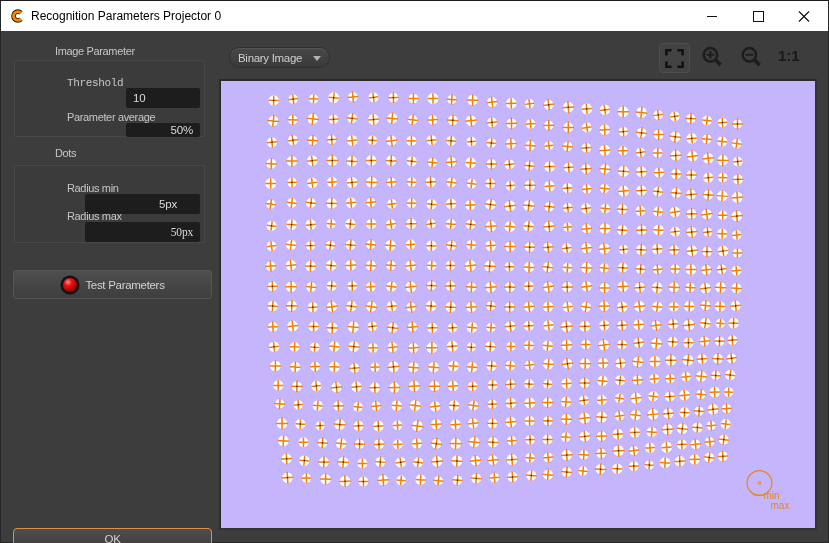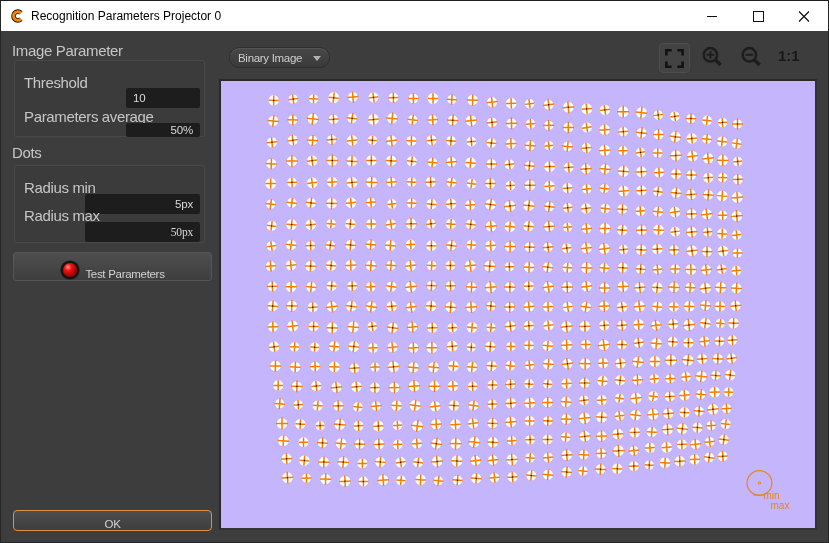--- a/index.html
+++ b/index.html
@@ -5,26 +5,26 @@
 body { font-family:"Liberation Sans", sans-serif; background:#3d3d3d; position:relative; }
 .win { position:absolute; inset:0; border:1px solid #262626; border-top:1px solid #1c1c1c; }
 
 .titlebar { position:absolute; left:1px; right:1px; top:1px; height:30px; background:#ffffff; }
 .tb-title { position:absolute; left:30px; top:0; height:30px; line-height:30px; font-size:12px; color:#000; }
 .tb-btn { position:absolute; top:0; width:46px; height:30px; color:#111; }
 .tb-min { right:93px; }
 .tb-max { right:47px; }
 .tb-close { right:1px; }
 
-.lbl { position:absolute; font-size:15px; letter-spacing:-0.35px; line-height:14px; color:#c6c6c6; }
+.lbl { position:absolute; font-size:11px; letter-spacing:-0.35px; line-height:14px; color:#c6c6c6;margin-left:43px; }
 .grp { position:absolute; left:14px; width:191px; border:1px solid #484848; border-radius:2px; background:#3b3b3b; }
 .field { position:absolute; background:#1d1d1d; border-radius:2px; font-size:11.5px; letter-spacing:-0.2px; color:#dadada; display:flex; align-items:center;margin-top:16px; }
 .btn { position:absolute; left:13px; width:199px; border:1px solid #565656; border-radius:3px;
   background:linear-gradient(#4e4e4e,#3e3e3e); color:#d2d2d2; font-size:11.5px; letter-spacing:-0.3px;
-  display:flex; align-items:flex-end; justify-content:center; }
+  display:flex; align-items:center; justify-content:center;margin-top:18px; }
 
 .combo { position:absolute; left:229px; top:47px; width:101px; height:21px; border:1px solid #2e2e2e;
   border-radius:10px; background:linear-gradient(#484848,#3a3a3a); color:#cfcfcf; font-size:11.5px; letter-spacing:-0.3px;
   line-height:20px; padding-left:8px; box-shadow:inset 0 1px 0 #555; }
 .combo .arr { position:absolute; right:8px; top:8px; width:0; height:0;
   border-left:4.5px solid transparent; border-right:4.5px solid transparent; border-top:5.5px solid #b2b2b2; }
 .fitbtn { position:absolute; left:659px; top:43px; width:31px; height:30px; border:1px solid #4e4e4e;
   border-radius:4px; background:#434343; }
 .one2one { position:absolute; left:778px; top:42px; width:30px; height:28px; font-weight:bold;
   font-size:15px; color:#191919; line-height:28px; }
@@ -46,29 +46,29 @@
   <svg class="tb-btn tb-max" viewBox="0 0 46 30">
       <rect x="18.5" y="10.5" width="10" height="10" fill="none" stroke="#111" stroke-width="1"></rect>
     </svg>
   <svg class="tb-btn tb-close" viewBox="0 0 46 30">
       <path d="M18 10.5l10 10M28 10.5l-10 10" stroke="#111" stroke-width="1.2"></path>
     </svg>
 </div>
 
 <div class="lbl" style="left:12px; top:44px;">Image Parameter</div>
 <div class="grp" style="top:60px; height:77px;"></div>
-<div class="lbl" style="left:24px; top:75.5px;">Threshold</div>
+<div class="lbl" style="left:24px; top:75.5px;font-family:Liberation Mono, monospace;">Threshold</div>
 <div class="field" style="left:126px; top:72px; width:74px; height:20px; padding-left:7px;">10</div>
-<div class="lbl" style="left:24px; top:110px;">Parameters average</div>
+<div class="lbl" style="left:24px; top:110px;">Parameter average</div>
 <div class="field" style="left:126px; top:107px; width:74px; height:14px; justify-content:flex-end; padding-right:7px;">50%</div>
 
 <div class="lbl" style="left:12px; top:145.5px;">Dots</div>
 <div class="grp" style="top:165px; height:78px;"></div>
 <div class="lbl" style="left:24px; top:180.5px;">Radius min</div>
-<div class="field" style="left:85px; top:177.5px; width:115px; height:20px; justify-content:flex-end; padding-right:7px;">5px</div>
+<div class="field" style="left:85px; top:177.5px; width:115px; height:20px; justify-content:flex-end; padding-right:23px;">5px</div>
 <div class="lbl" style="left:24px; top:208.5px;">Radius max</div>
 <div class="field" style="left:85px; top:206px; width:115px; height:20px; justify-content:flex-end; padding-right:7px;font-family:Liberation Serif, serif;">50px</div>
 
 <div class="btn" style="top:252px; height:29px;">
   <svg width="20" height="20" viewBox="0 0 20 20" style="margin-right:5px;">
     <defs>
         <radialGradient id="led" cx="0.36" cy="0.3" r="0.75">
       <stop offset="0" stop-color="#ff9090"></stop>
           <stop offset="0.35" stop-color="#f01010"></stop>
           <stop offset="1" stop-color="#8c0000"></stop>

